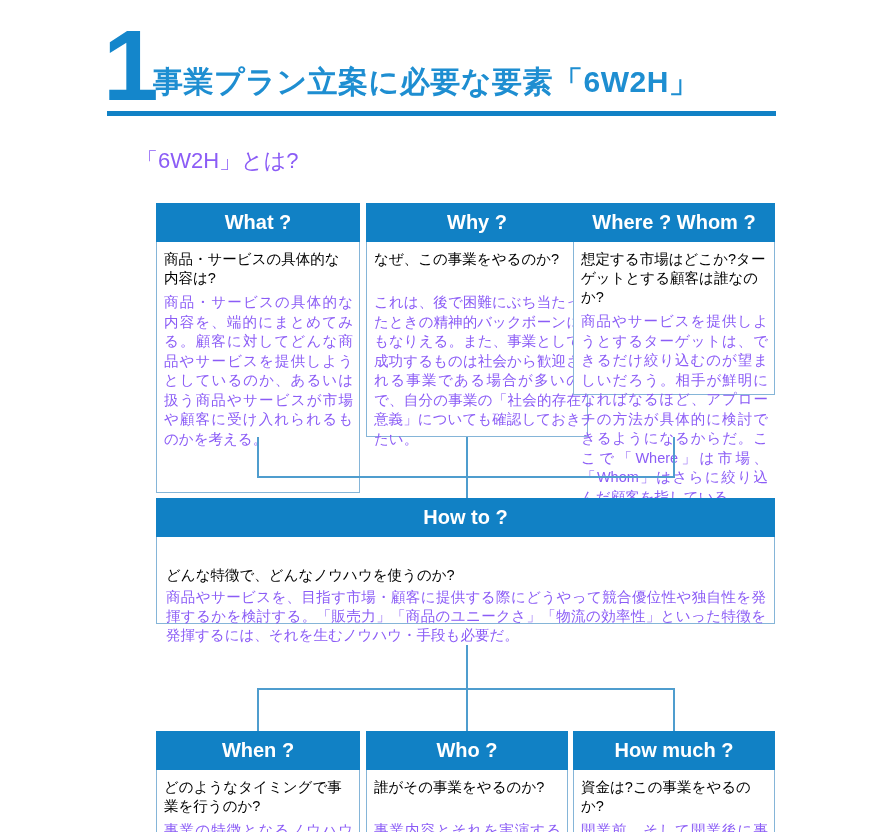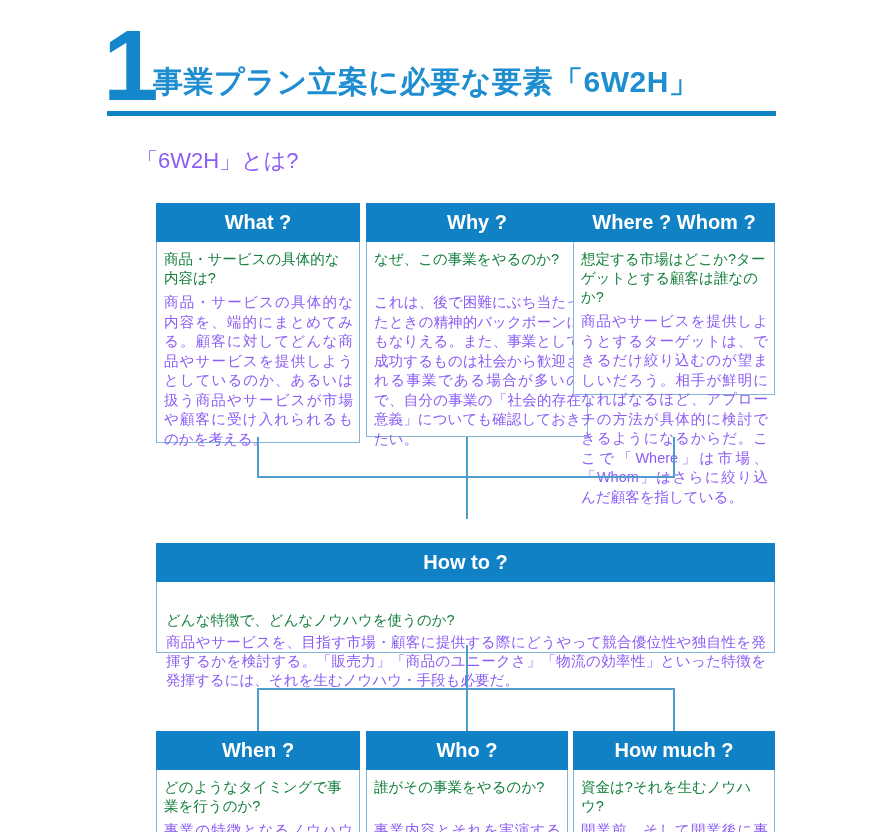--- a/index.html
+++ b/index.html
@@ -24,21 +24,21 @@
   }
   
   .box{
     position:absolute;background:#ffffff;border:1px solid #85b5d8;box-sizing:border-box;
   }
   .box-header{
     margin:-1px -1px 0 -1px;height:39px;line-height:39px;background:#1181c5;
     color:#ffffff;font-weight:bold;font-size:20px;text-align:center;white-space:nowrap;
   }
   .box-q{
-    color:#15803d;font-size:14.5px;line-height:19px;padding:8px 6px 0 7px;
+    color:#000000;font-size:14.5px;line-height:19px;padding:8px 6px 0 7px;
   }
   .box-q.tall{min-height:38px;}
   .box-body{
     color:#8b5cf6;font-size:14.5px;line-height:19.5px;padding:5px 6px 0 7px;
     text-align:justify;
   }
   .wide .box-q{padding:6px 8px 0 9px;margin-top:23px;}
   .wide .box-body{padding:3px 8px 0 9px;line-height:19px;}
   
   .conn{position:absolute;background:#4f9dce;}
@@ -46,21 +46,21 @@
 </head>
 <body>
 
 <div class="page">
 
   <div class="page-number">1</div>
   <h1 class="doc-title" style="margin:0;font-weight:bold;">事業プラン立案に必要な要素「6W2H」</h1>
   <div class="title-rule"></div>
   <div class="subtitle">「6W2H」とは?</div>
 
-  <div class="box" style="left:156px;top:203px;width:204px;height:240px;">
+  <div class="box" style="left:156px;top:203px;width:204px;height:290px;">
     <div class="box-header">What ?</div>
     <div class="box-q tall">商品・サービスの具体的な内容は?</div>
     <div class="box-body">商品・サービスの具体的な内容を、端的にまとめてみる。顧客に対してどんな商品やサービスを提供しようとしているのか、あるいは扱う商品やサービスが市場や顧客に受け入れられるものかを考える。</div>
   </div>
 
   <div class="box" style="left:366px;top:203px;width:222px;height:234px;">
     <div class="box-header">Why ?</div>
     <div class="box-q tall">なぜ、この事業をやるのか?</div>
     <div class="box-body">これは、後で困難にぶち当たったときの精神的バックボーンにもなりえる。また、事業として成功するものは社会から歓迎される事業である場合が多いので、自分の事業の「社会的存在意義」についても確認しておきたい。</div>
   </div>
@@ -70,21 +70,21 @@
     <div class="box-q tall">想定する市場はどこか?ターゲットとする顧客は誰なのか?</div>
     <div class="box-body">商品やサービスを提供しようとするターゲットは、できるだけ絞り込むのが望ましいだろう。相手が鮮明になればなるほど、アプローチの方法が具体的に検討できるようになるからだ。ここで「Where」は市場、「Whom」はさらに絞り込んだ顧客を指している。</div>
   </div>
 
   <div class="conn" style="left:257px;top:437px;width:2px;height:40px;"></div>
   <div class="conn" style="left:466px;top:437px;width:2px;height:40px;"></div>
   <div class="conn" style="left:673px;top:437px;width:2px;height:40px;"></div>
   <div class="conn" style="left:257px;top:476px;width:418px;height:2px;"></div>
   <div class="conn" style="left:466px;top:478px;width:2px;height:41px;"></div>
 
-  <div class="box wide" style="left:156px;top:543px;width:619px;height:110px;">
+  <div class="box wide" style="left:156px;top:498px;width:619px;height:126px;">
     <div class="box-header">How to ?</div>
     <div class="box-q">どんな特徴で、どんなノウハウを使うのか?</div>
     <div class="box-body">商品やサービスを、目指す市場・顧客に提供する際にどうやって競合優位性や独自性を発揮するかを検討する。「販売力」「商品のユニークさ」「物流の効率性」といった特徴を発揮するには、それを生むノウハウ・手段も必要だ。</div>
   </div>
 
   <div class="conn" style="left:466px;top:645px;width:2px;height:44px;"></div>
   <div class="conn" style="left:257px;top:688px;width:418px;height:2px;"></div>
   <div class="conn" style="left:257px;top:690px;width:2px;height:41px;"></div>
   <div class="conn" style="left:466px;top:690px;width:2px;height:41px;"></div>
   <div class="conn" style="left:673px;top:690px;width:2px;height:41px;"></div>
@@ -96,17 +96,17 @@
   </div>
 
   <div class="box" style="left:366px;top:731px;width:202px;height:150px;">
     <div class="box-header">Who ?</div>
     <div class="box-q tall">誰がその事業をやるのか?</div>
     <div class="box-body">事業内容とそれを実演するフ</div>
   </div>
 
   <div class="box" style="left:573px;top:731px;width:202px;height:150px;">
     <div class="box-header">How much ?</div>
-    <div class="box-q tall">資金は?それを生むノウハウ?</div>
+    <div class="box-q tall">資金は?この事業をやるのか?</div>
     <div class="box-body">開業前、そして開業後に事業を</div>
   </div>
 
 </div>
 
 </body></html>

